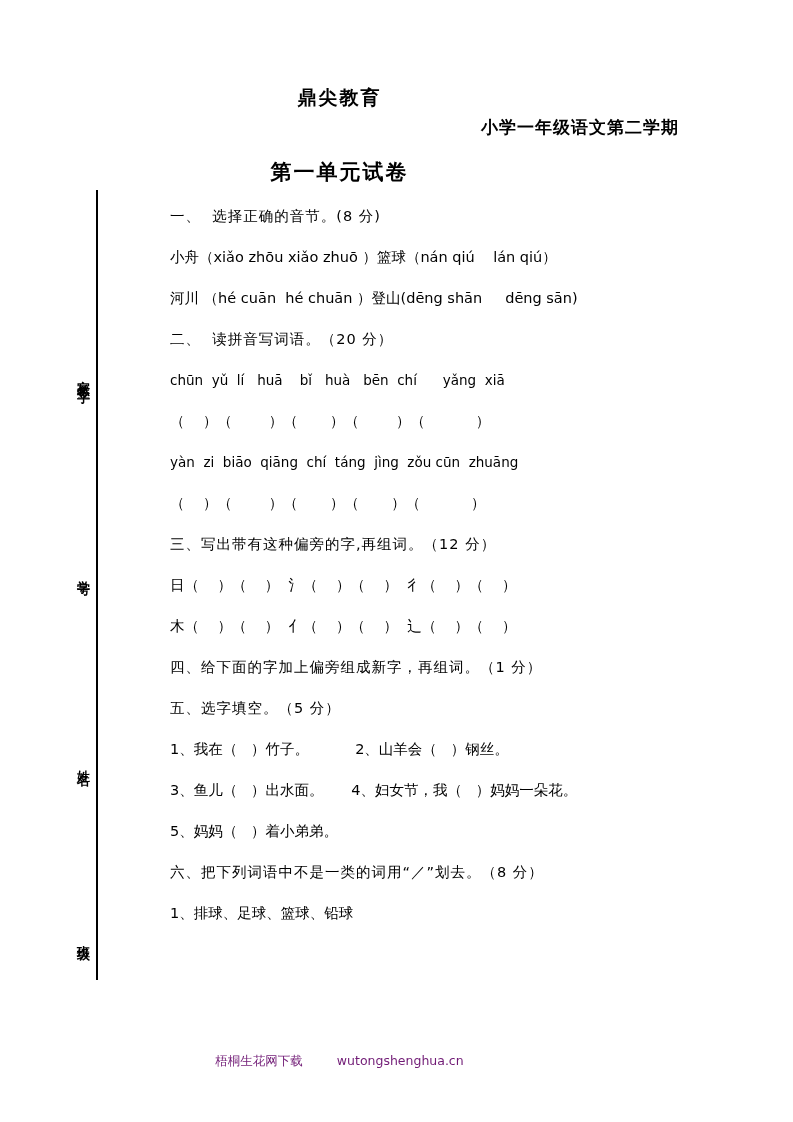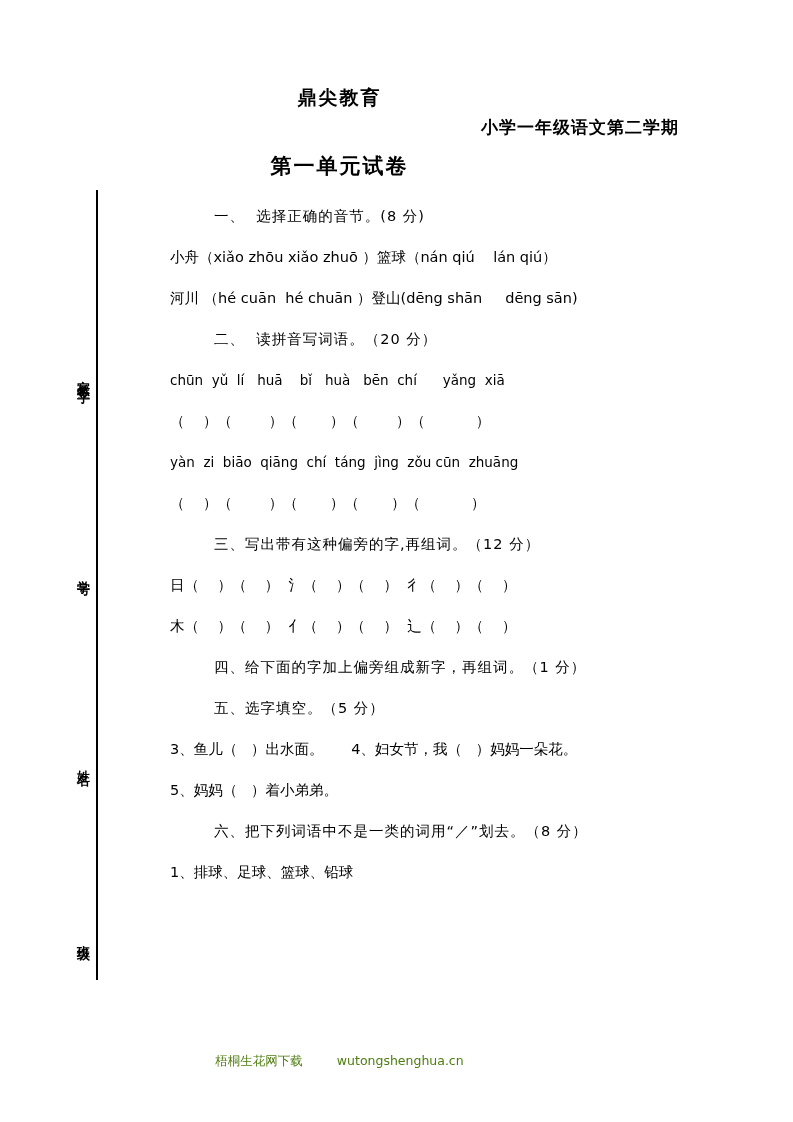--- a/index.html
+++ b/index.html
@@ -63,21 +63,21 @@
     letter-spacing:1px;
     line-height:30px;
     margin-top:2px;
     text-align:right;
   }
   .t-unit{
     font-size:21px;
     font-weight:bold;
     letter-spacing:2px;
     line-height:32px;
-    margin-top:8px;
+    margin-top:14px;
   }
 
   
   .content{
     position:absolute;
     left:170px;
     top:196px;
     width:520px;
     font-size:14.5px;
     line-height:41px;
@@ -95,30 +95,30 @@
   .row.brackets{
     font-size:14.5px;
     letter-spacing:0px;
   }
   .row.center{
     text-align:center;
     padding-right:30px;
   }
 
   
-  .num{letter-spacing:1px;margin-left:44px;}
+  .num{letter-spacing:1px;}
 
   
   .footer{
     position:absolute;
     left:0;right:0;
     bottom:52px;
     text-align:center;
     font-size:12.5px;
-    color:#4d7c0f;
+    color:#701a75;
     letter-spacing:0px;
   }
   .footer .f-left{margin-right:34px;}
 </style>
 </head>
 <body>
 
 <div class="page">
 
   <div class="side-strip">
@@ -147,20 +147,21 @@
     <div class="row pinyin">yàn  zi  biāo  qiāng  chí  táng  jìng  zǒu cūn  zhuāng</div>
     <div class="row brackets">（    ）（        ）（       ）（       ）（           ）</div>
 
     <div class="row num">三、写出带有这种偏旁的字,再组词。（12 分）</div>
     <div class="row">日（    ）（    ）  氵（    ）（    ）  彳（    ）（    ）</div>
     <div class="row">木（    ）（    ）  亻（    ）（    ）  辶（    ）（    ）</div>
 
     <div class="row num">四、给下面的字加上偏旁组成新字，再组词。（1 分）</div>
 
     <div class="row num">五、选字填空。（5 分）</div>
+    <div class="row">1、我在（   ）竹子。          2、山羊会（   ）钢丝。</div>
     <div class="row">3、鱼儿（   ）出水面。      4、妇女节，我（   ）妈妈一朵花。</div>
     <div class="row">5、妈妈（   ）着小弟弟。</div>
 
     <div class="row num">六、把下列词语中不是一类的词用“／”划去。（8 分）</div>
     <div class="row">1、排球、足球、篮球、铅球</div>
 
   </div>
 
   <div class="footer">
     <span class="f-left">梧桐生花网下载</span><span>wutongshenghua.cn</span>

